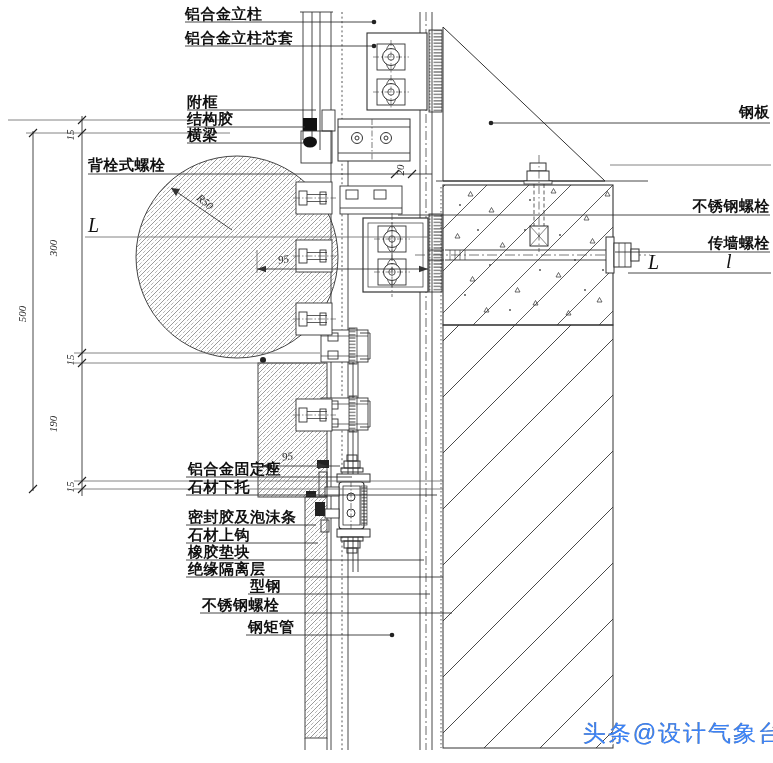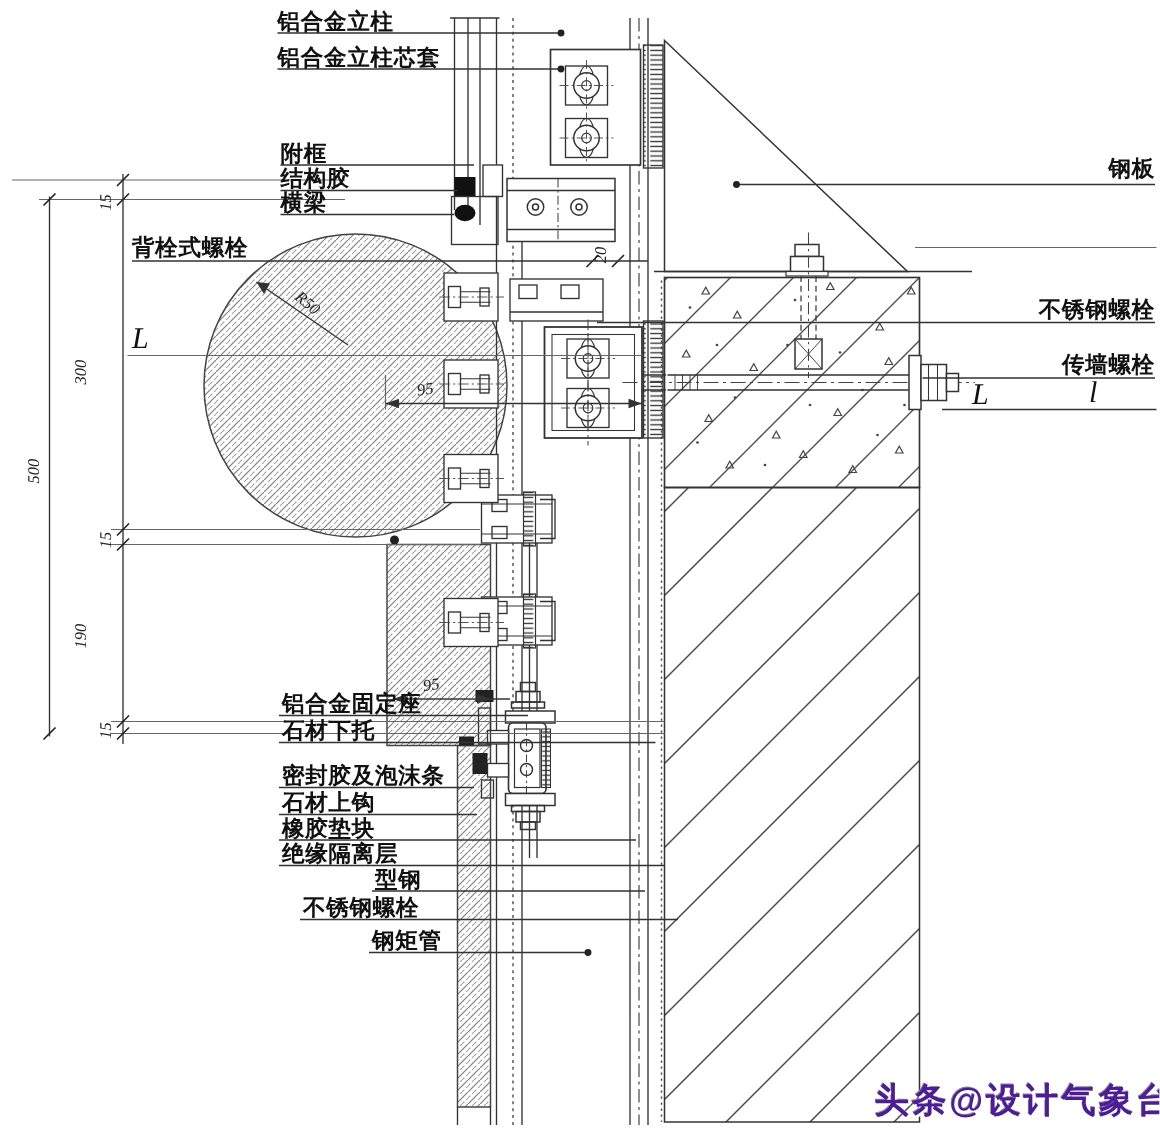--- a/index.html
+++ b/index.html
@@ -5,21 +5,21 @@
   html,body{margin:0;padding:0;background:#fff;}
   #stage{position:relative;width:773px;height:763px;background:#fff;overflow:hidden;
          font-family:"Liberation Sans",sans-serif;}
   svg{position:absolute;left:0;top:0;}
   .lbl{font-family:"Liberation Sans",sans-serif;font-size:15px;font-weight:600;fill:#111;letter-spacing:.5px;}
   .dim{font-family:"Liberation Serif",serif;font-style:italic;font-size:11px;fill:#222;}
   .axis{font-family:"Liberation Serif",serif;font-style:italic;font-size:20px;fill:#111;}
   .thin{stroke:#333;stroke-width:.9;fill:none;}
   .soft{stroke:#666;stroke-width:.8;fill:none;}
   #watermark{position:absolute;left:583px;top:718px;width:190px;
-     font-size:23px;font-weight:700;letter-spacing:2px;color:#4c1d95;
+     font-size:23px;font-weight:400;letter-spacing:2px;color:#3b82f6;
      text-shadow:1.5px 1.5px 0 #fff, -0.5px -0.5px 0 #8a8a8a;white-space:nowrap;}
 </style>
 </head>
 <body>
 
 <div id="stage">
 <svg width="773" height="763" viewBox="0 0 773 763">
 <defs>
   <pattern id="stone" width="8" height="8" patternUnits="userSpaceOnUse">
     <path d="M0,8 L8,0" stroke="#808080" stroke-width="0.8"></path>

